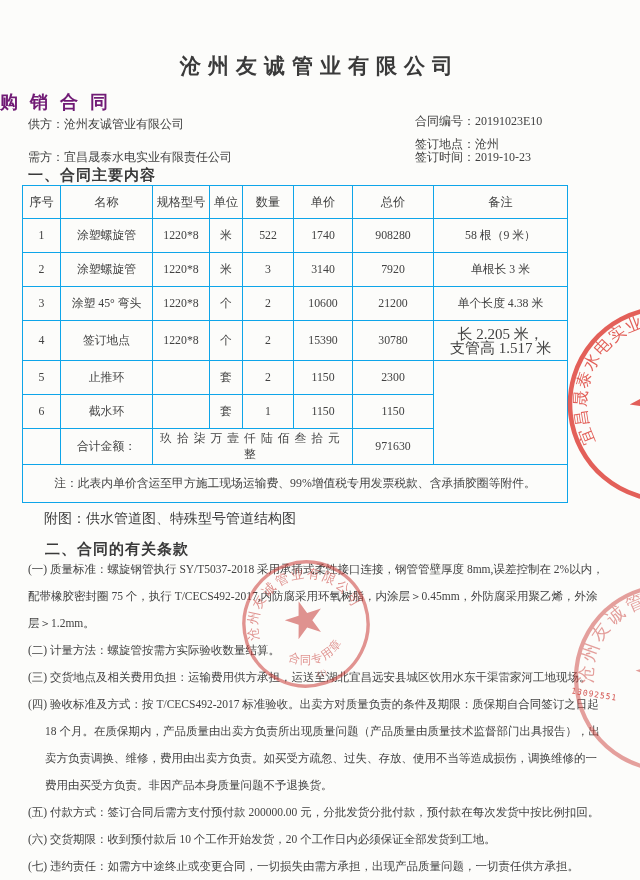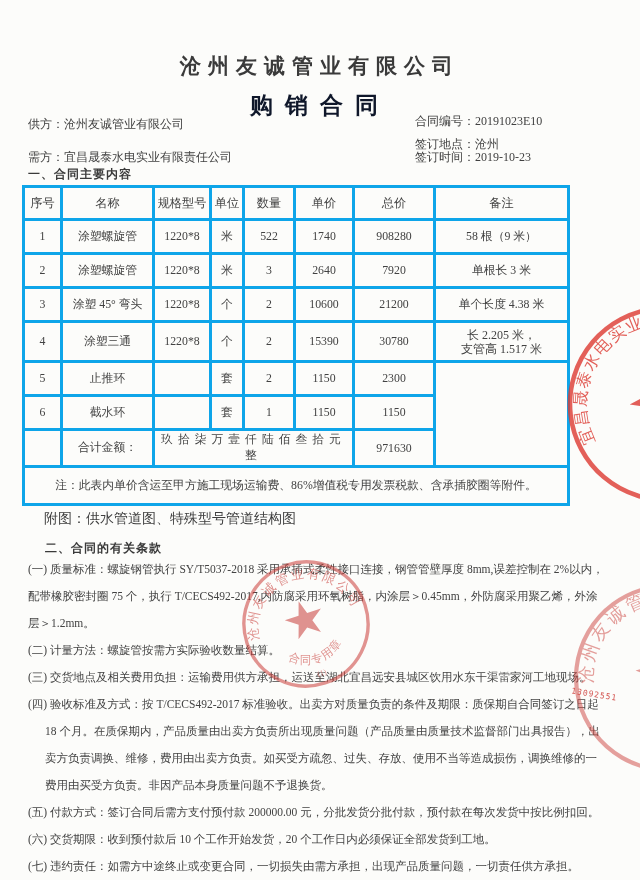--- a/index.html
+++ b/index.html
@@ -5,49 +5,49 @@
   * { margin:0; padding:0; box-sizing:border-box; }
   html,body { width:640px; height:880px; }
   body {
     font-family:"Liberation Serif","DejaVu Serif",serif;
     background:#fcfcfa; color:#3e3e3e; position:relative; overflow:hidden;
   }
   .page { position:absolute; inset:0; overflow:hidden; }
 
   .title1 { position:absolute; top:52px; left:0; width:100%; text-align:center;
             font-size:21px; font-weight:600; letter-spacing:7px; color:#3a3a3a; }
-  .title2 { position:absolute; top:90px; left:0; width:100%; text-align:center;
-            font-size:23px; font-weight:600; letter-spacing:12px; color:#0f172a; }
+  .title2 { position:absolute; top:90px; left:0; width:100%; 
+            font-size:18px; font-weight:600; letter-spacing:12px; color:#701a75; }
 
   .hline { position:absolute; font-size:12px; white-space:nowrap; color:#404040; }
   .h-supplier { top:116px; left:28px; }
   .h-buyer    { top:149px; left:28px; }
   .h-cno      { top:113px; left:415px; }
   .h-place    { top:136px; left:415px; }
   .h-date     { top:149px; left:415px; }
-  .sec-title  { position:absolute; font-size:12px; font-weight:700; color:#3a3a3a; white-space:nowrap; }
+  .sec-title  { position:absolute; font-size:15px; font-weight:700; color:#3a3a3a; white-space:nowrap; }
   .s1 { top:166px; left:28px; letter-spacing:1px; }
   .s2 { top:540px; left:45px; letter-spacing:1px; }
   .attach { position:absolute; top:510px; left:44px; font-size:14px; white-space:nowrap; }
 
   table.main { position:absolute; top:185px; left:22px; width:545px;
                border-collapse:collapse; table-layout:fixed; }
   table.main td, table.main th {
-      border:3px solid #0ea5e9; font-size:11.8px; font-weight:normal;
+      border:1px solid #0ea5e9; font-size:11.8px; font-weight:normal;
       text-align:center; vertical-align:middle; color:#424242; padding:1px 2px;
       overflow:hidden;
   }
   table.main th { font-size:12.2px; height:33px; }
   tr.r { height:34px; }
   tr.r4 { height:40px; }
   tr.rt { height:36px; }
   tr.rn { height:38px; }
   td.note-cell { text-align:left; padding-left:6px; font-size:11.6px; white-space:nowrap; }
   td.amount-cn { letter-spacing:5px; font-size:12px; }
-  .rm2 { line-height:14px; font-size:12px; }
+  .rm2 { line-height:14px; font-size:15px; }
 
   .clauses { position:absolute; top:556px; left:28px; width:584px; }
   .cl { font-size:11.5px; line-height:27px; white-space:nowrap; color:#424242; }
   .cl.cont { padding-left:17px; }
 
   .stamp { position:absolute; pointer-events:none; }
   .stA { top:554px; left:236px; width:140px; height:140px; }
   .stB { top:568px; left:558px; width:220px; height:220px; }
   .stC { top:294px; left:556px; width:220px; height:220px; }
   .serial { position:absolute; top:690px; left:571px; font-size:8px;
@@ -101,37 +101,37 @@
       <td>1740</td>
       <td>908280</td>
       <td>58 根（9 米）</td>
     </tr>
     <tr class="r">
       <td>2</td>
       <td>涂塑螺旋管</td>
       <td>1220*8</td>
       <td>米</td>
       <td>3</td>
-      <td>2640</td>
+      <td>3140</td>
       <td>7920</td>
       <td>单根长 3 米</td>
     </tr>
     <tr class="r">
       <td>3</td>
       <td>涂塑 45° 弯头</td>
       <td>1220*8</td>
       <td>个</td>
       <td>2</td>
       <td>10600</td>
       <td>21200</td>
       <td>单个长度 4.38 米</td>
     </tr>
     <tr class="r r4">
       <td>4</td>
-      <td>涂塑三通</td>
+      <td>签订地点</td>
       <td>1220*8</td>
       <td>个</td>
       <td>2</td>
       <td>15390</td>
       <td>30780</td>
       <td>
         <div class="rm2">长 2.205 米，</div>
         <div class="rm2">支管高 1.517 米</div>
       </td>
     </tr>
@@ -154,21 +154,21 @@
       <td>1150</td>
       <td>1150</td>
     </tr>
     <tr class="rt">
       <td></td>
       <td>合计金额：</td>
       <td colspan="4" class="amount-cn">玖拾柒万壹仟陆佰叁拾元整</td>
       <td>971630</td>
     </tr>
     <tr class="rn">
-      <td colspan="8" class="note-cell">注：此表内单价含运至甲方施工现场运输费、86%增值税专用发票税款、含承插胶圈等附件。</td>
+      <td colspan="8" class="note-cell">注：此表内单价含运至甲方施工现场运输费、99%增值税专用发票税款、含承插胶圈等附件。</td>
     </tr>
   </tbody>
     </table>
 
   <div class="attach">附图：供水管道图、特殊型号管道结构图</div>
   <div class="sec-title s2">二、合同的有关条款</div>
 
   <div class="clauses">
     <div class="cl">(一) 质量标准：螺旋钢管执行 SY/T5037-2018 采用承插式柔性接口连接，钢管管壁厚度 8mm,误差控制在 2%以内，</div>
     <div class="cl">配带橡胶密封圈 75 个，执行 T/CECS492-2017,内防腐采用环氧树脂，内涂层＞0.45mm，外防腐采用聚乙烯，外涂</div>

